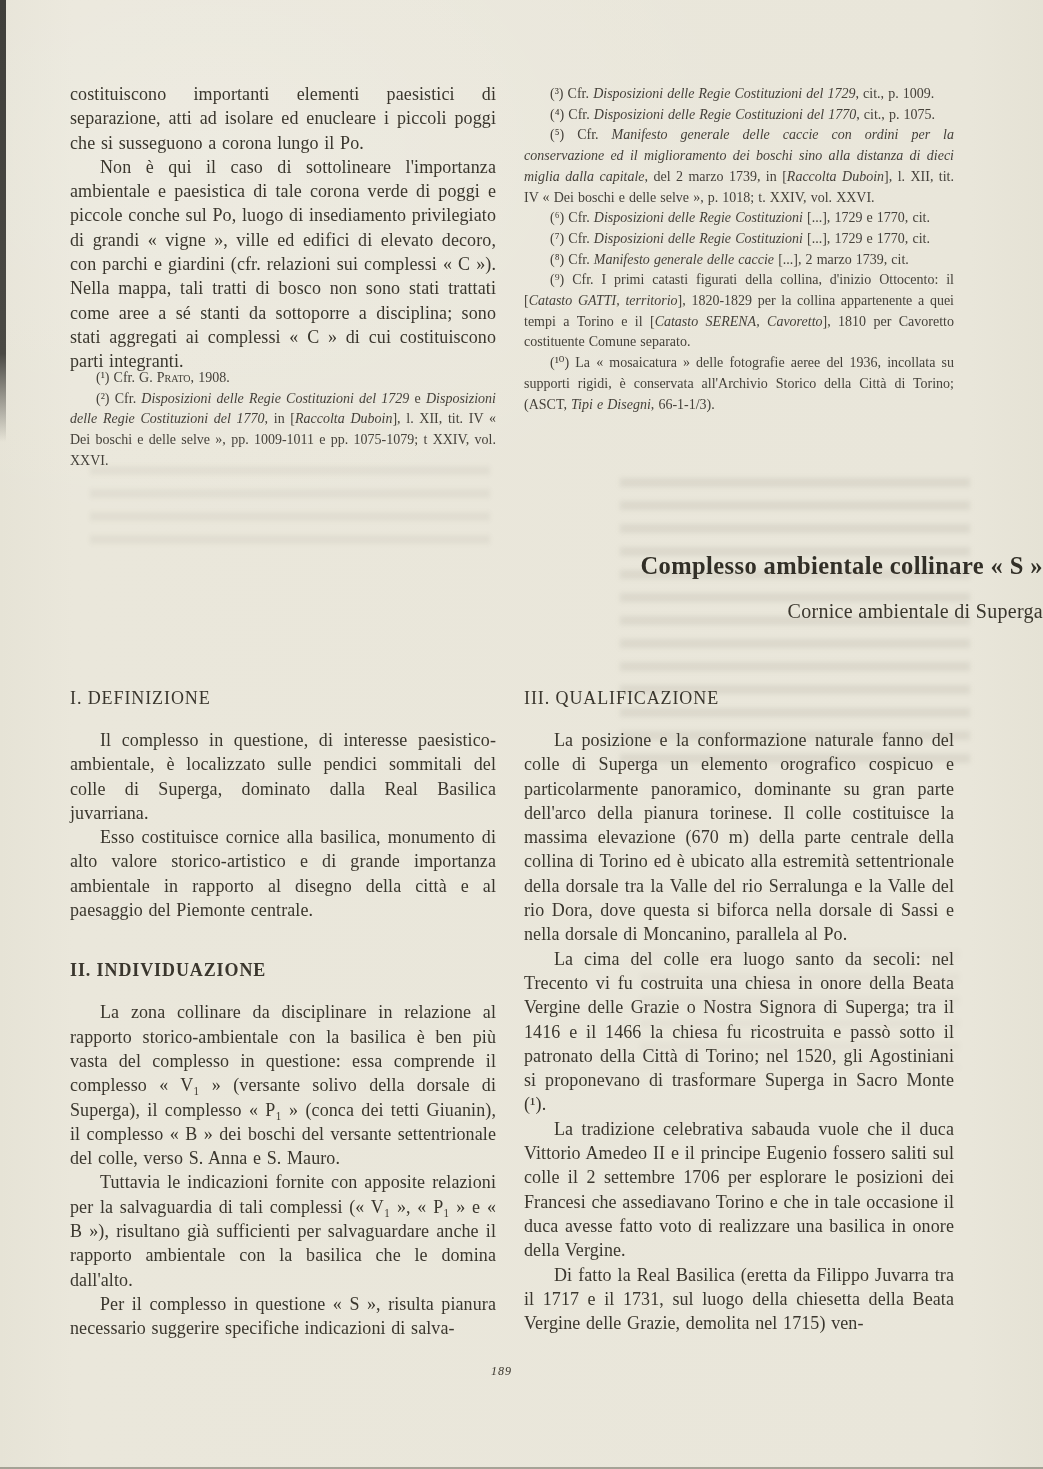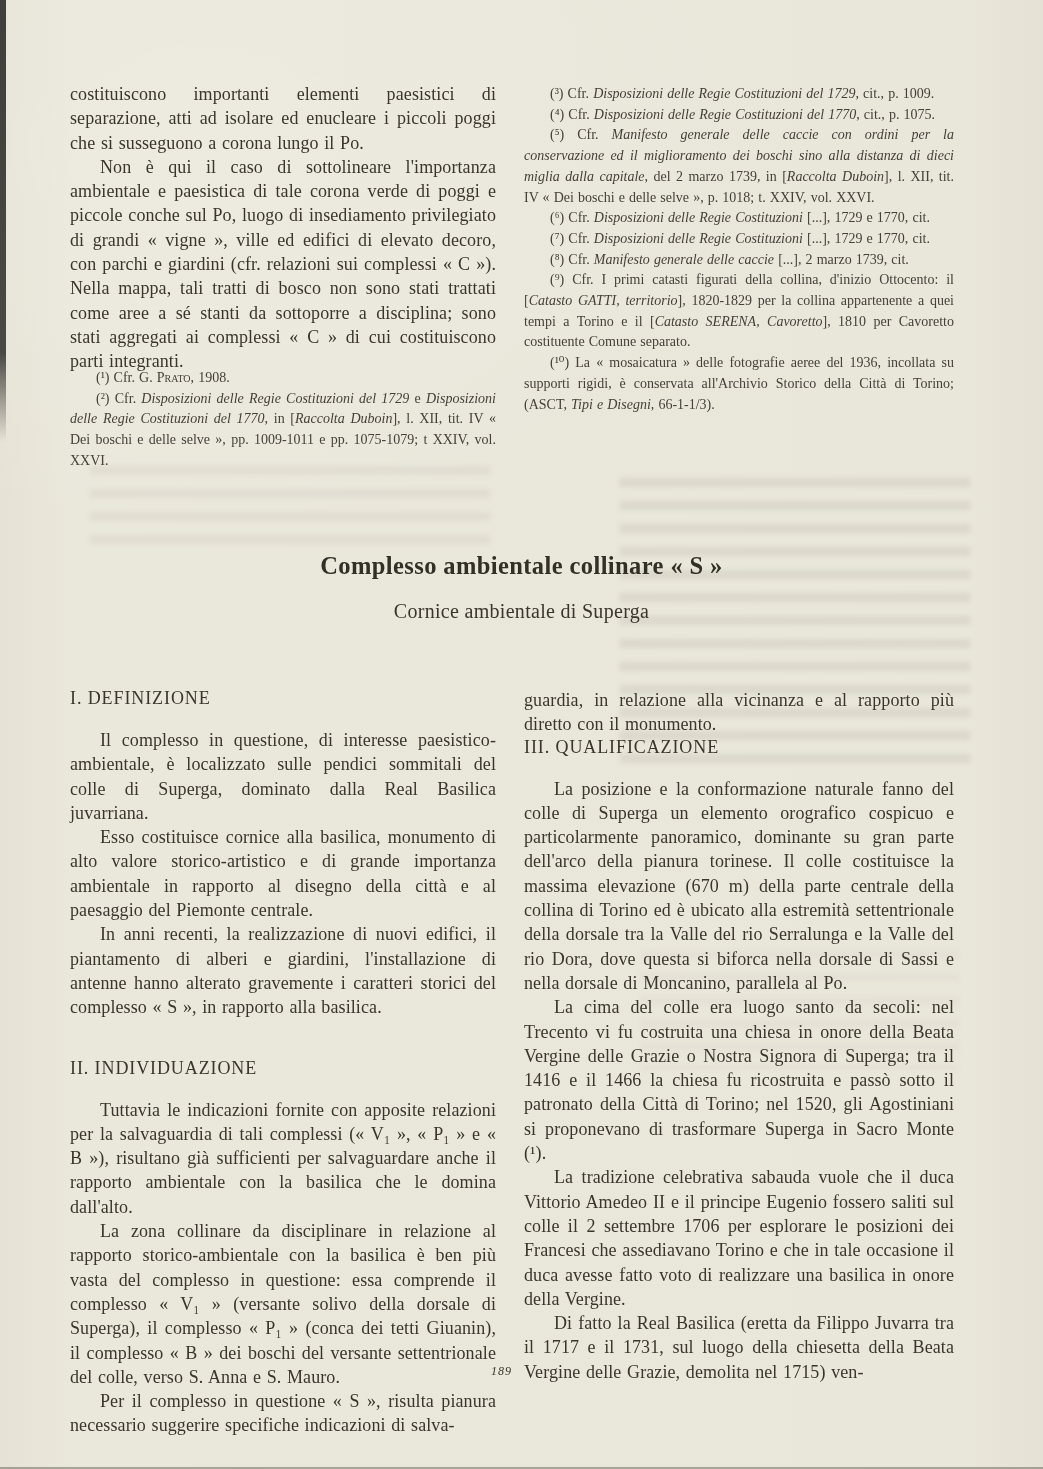--- a/index.html
+++ b/index.html
@@ -50,33 +50,33 @@
   .indent   { text-indent:30px; }
   .noindent { text-indent:0; }
 
   .fn {
     font-size:14px; line-height:20.7px; text-indent:26px; word-spacing:0.6px;
     color:#45413七;
     color:#45413a;
   }
   .fn .sc { font-variant:small-caps; }
 
-  .title-block { position:absolute; left:0; right:0; top:552px; text-align:center; z-index:1; }
+  .title-block { position:absolute; left:0; right:0; top:552px; text-align:right; z-index:1; }
   .title-block h1 {
     margin:0; font-size:24.5px; font-weight:bold; letter-spacing:0.4px; color:#322f27;
   }
   .title-block h2 {
     margin:20px 0 0 0; font-size:20px; font-weight:normal; letter-spacing:0.3px; color:#3a362d;
   }
 
   h3.section-heading {
     font-size:18px; font-weight:normal; letter-spacing:0.9px;
     margin:0 0 19px 0; color:#3a362d; text-align:left;
   }
-  h3.gap-lg { margin-top:38px; }
+  h3.gap-lg { margin-top:38px;font-weight:bold; }
   h3.gap-sm { }
 
   .page-number {
     position:absolute; left:0; right:40px; top:1364px; z-index:1;
     text-align:center; font-style:italic; font-size:12px; letter-spacing:1px; color:#3a362d;
   }
 </style>
 </head>
 <body>
 
@@ -111,30 +111,28 @@
 
   <header class="title-block">
     <h1>Complesso ambientale collinare « S »</h1>
     <h2>Cornice ambientale di Superga</h2>
   </header>
 
   <section class="col body-left">
     <h3 class="section-heading">I. DEFINIZIONE</h3>
     <p class="body-text indent">Il complesso in questione, di interesse paesistico-ambientale, è localizzato sulle pendici sommitali del colle di Superga, dominato dalla Real Basilica juvarriana.</p>
     <p class="body-text indent">Esso costituisce cornice alla basilica, monumento di alto valore storico-artistico e di grande importanza ambientale in rapporto al disegno della città e al paesaggio del Piemonte centrale.</p>
-    <p class="body-text indent">In anni recenti, la realizzazione di nuovi edifici, il piantamento di alberi e giardini, l'installazione di antenne hanno alterato gravemente i caratteri storici del complesso « S », in rapporto alla basilica.</p>
 
     <h3 class="section-heading gap-lg">II. INDIVIDUAZIONE</h3>
+    <p class="body-text indent">La zona collinare da disciplinare in relazione al rapporto storico-ambientale con la basilica è ben più vasta del complesso in questione: essa comprende il complesso « V₁ » (versante solivo della dorsale di Superga), il complesso « P₁ » (conca dei tetti Giuanin), il complesso « B » dei boschi del versante settentrionale del colle, verso S. Anna e S. Mauro.</p>
     <p class="body-text indent">Tuttavia le indicazioni fornite con apposite relazioni per la salvaguardia di tali complessi (« V₁ », « P₁ » e « B »), risultano già sufficienti per salvaguardare anche il rapporto ambientale con la basilica che le domina dall'alto.</p>
-    <p class="body-text indent">La zona collinare da disciplinare in relazione al rapporto storico-ambientale con la basilica è ben più vasta del complesso in questione: essa comprende il complesso « V₁ » (versante solivo della dorsale di Superga), il complesso « P₁ » (conca dei tetti Giuanin), il complesso « B » dei boschi del versante settentrionale del colle, verso S. Anna e S. Mauro.</p>
     <p class="body-text indent">Per il complesso in questione « S », risulta pianura necessario suggerire specifiche indicazioni di salva-</p>
   </section>
 
   <section class="col body-right">
-    <p class="body-text noindent">guardia, in relazione alla vicinanza e al rapporto più diretto con il monumento.</p>
 
     <h3 class="section-heading gap-sm">III. QUALIFICAZIONE</h3>
     <p class="body-text indent">La posizione e la conformazione naturale fanno del colle di Superga un elemento orografico cospicuo e particolarmente panoramico, dominante su gran parte dell'arco della pianura torinese. Il colle costituisce la massima elevazione (670 m) della parte centrale della collina di Torino ed è ubicato alla estremità settentrionale della dorsale tra la Valle del rio Serralunga e la Valle del rio Dora, dove questa si biforca nella dorsale di Sassi e nella dorsale di Moncanino, parallela al Po.</p>
     <p class="body-text indent">La cima del colle era luogo santo da secoli: nel Trecento vi fu costruita una chiesa in onore della Beata Vergine delle Grazie o Nostra Signora di Superga; tra il 1416 e il 1466 la chiesa fu ricostruita e passò sotto il patronato della Città di Torino; nel 1520, gli Agostiniani si proponevano di trasformare Superga in Sacro Monte (¹).</p>
     <p class="body-text indent">La tradizione celebrativa sabauda vuole che il duca Vittorio Amedeo II e il principe Eugenio fossero saliti sul colle il 2 settembre 1706 per esplorare le posizioni dei Francesi che assediavano Torino e che in tale occasione il duca avesse fatto voto di realizzare una basilica in onore della Vergine.</p>
     <p class="body-text indent">Di fatto la Real Basilica (eretta da Filippo Juvarra tra il 1717 e il 1731, sul luogo della chiesetta della Beata Vergine delle Grazie, demolita nel 1715) ven-</p>
   </section>
 
   <footer class="page-number">189</footer>
 </div>

